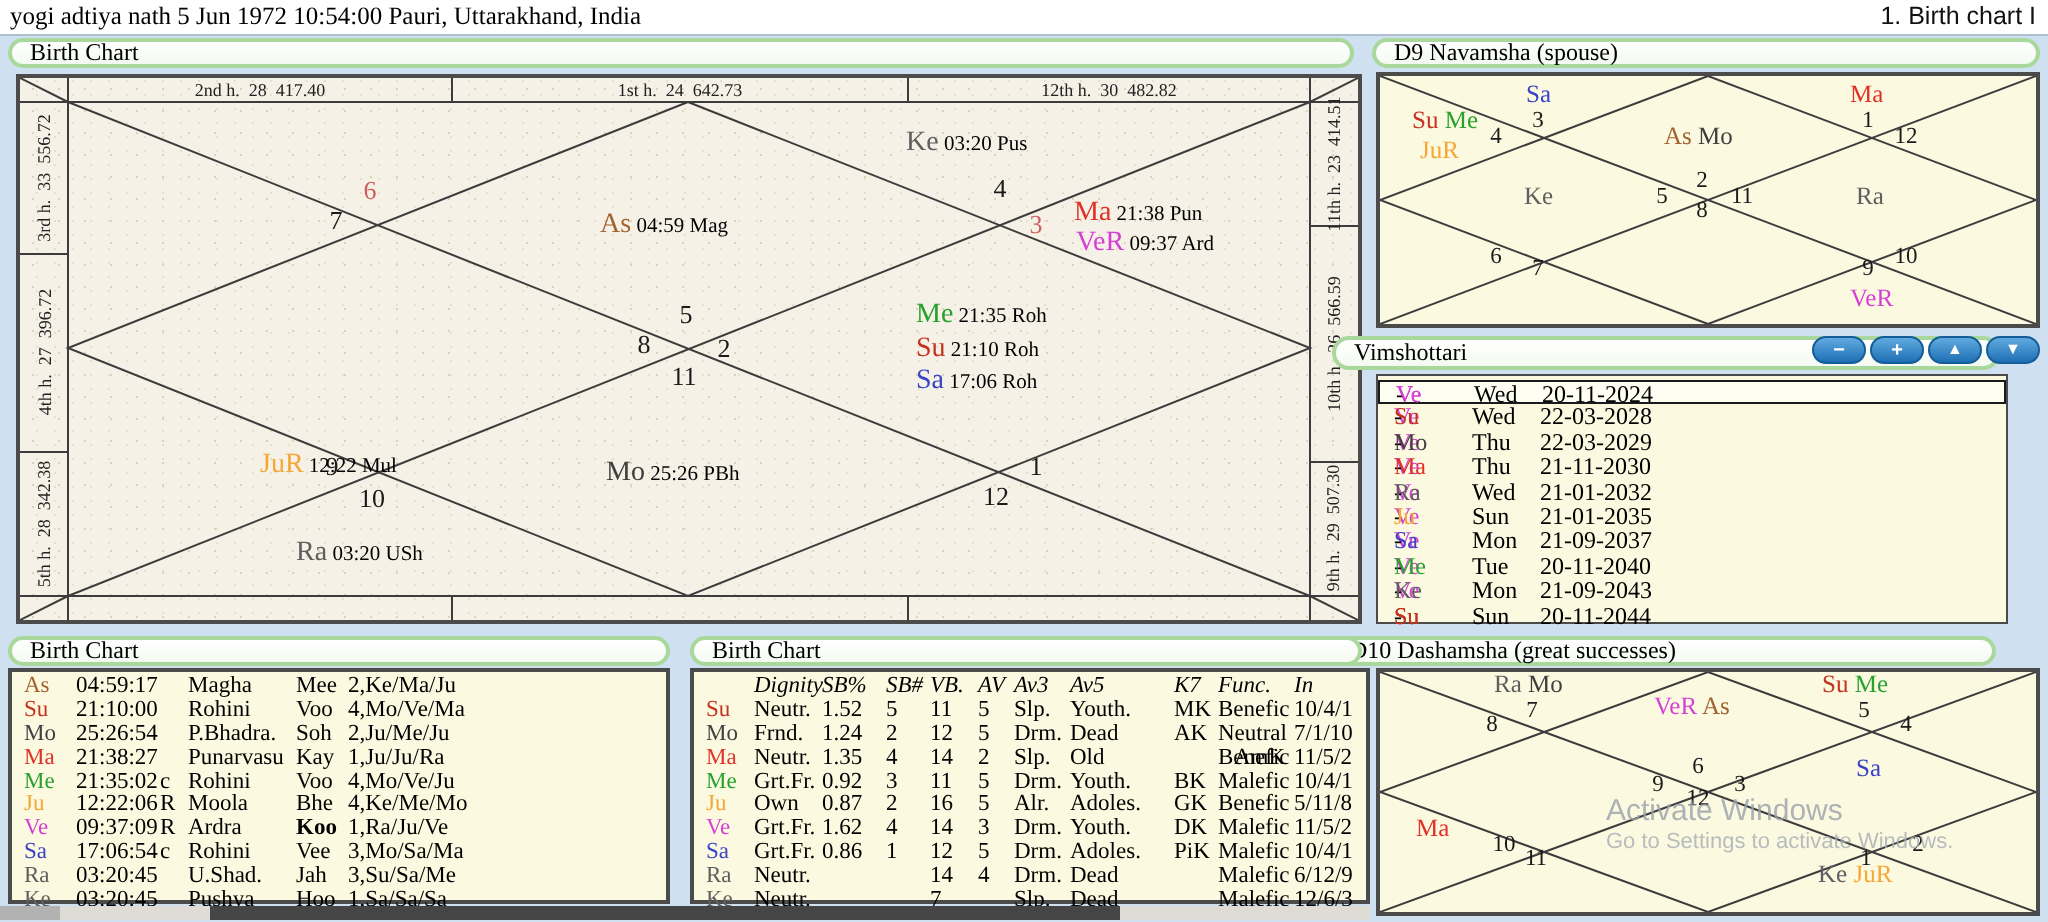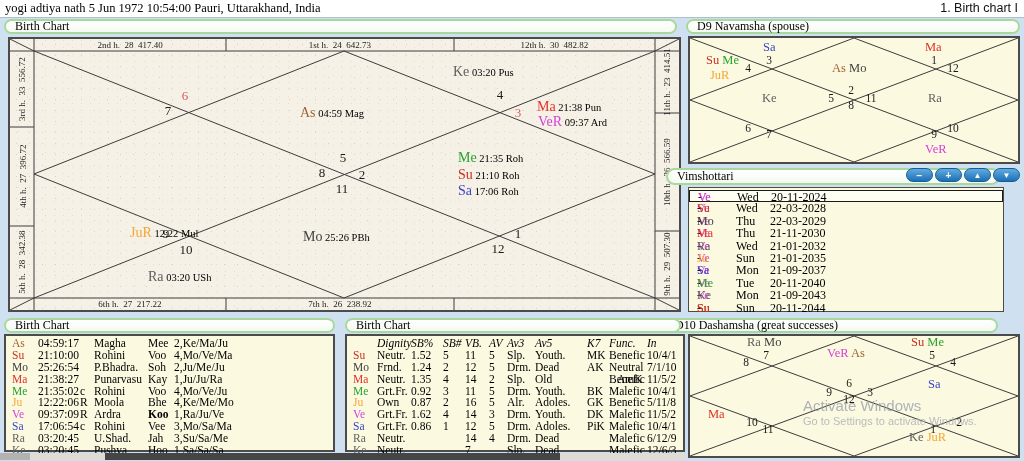--- a/index.html
+++ b/index.html
@@ -91,22 +91,20 @@
       <line x1="0" y1="187" x2="24" y2="187"></line>
     <line x1="645" y1="74" x2="669" y2="74"></line>
       <line x1="645" y1="192" x2="669" y2="192"></line>
     <line x1="24" y1="12" x2="645" y2="259"></line>
       <line x1="645" y1="12" x2="24" y2="259"></line>
     <polyline points="334,12 645,135 334,259 24,135 334,12"></polyline>
   </svg>
   <div class="fcell" style="left:24px;top:0;width:192px;height:12px;">2nd h.  28  417.40</div>
   <div class="fcell" style="left:216px;top:0;width:228px;height:12px;">1st h.  24  642.73</div>
   <div class="fcell" style="left:444px;top:0;width:201px;height:12px;">12th h.  30  482.82</div>
-  <div class="fcell" style="left:24px;top:259px;width:192px;height:12px;">6th h.  27  217.22</div>
-  <div class="fcell" style="left:216px;top:259px;width:228px;height:12px;">7th h.  26  238.92</div>
   <div class="fcellv" style="left:-26px;top:38px;width:76px;">3rd h.  33  556.72</div>
   <div class="fcellv" style="left:-37px;top:125px;width:99px;">4th h.  27  396.72</div>
   <div class="fcellv" style="left:-24px;top:211px;width:72px;">5th h.  28  342.38</div>
   <div class="fcellv" style="left:626px;top:31px;width:62px;">11th h.  23  414.51</div>
   <div class="fcellv" style="left:598px;top:121px;width:118px;">10th h.  26  566.59</div>
   <div class="fcellv" style="left:623px;top:213px;width:67px;">9th h.  29  507.30</div>
   <div id="mc-items">
       <div class="ci sign" style="left: 175px; top: 56px; color: rgb(207, 95, 95);"><span>6</span></div>
       <div class="ci sign" style="left: 158px; top: 71px;"><span>7</span></div>
       <div class="ci sign" style="left: 490px; top: 55px;"><span>4</span></div>

